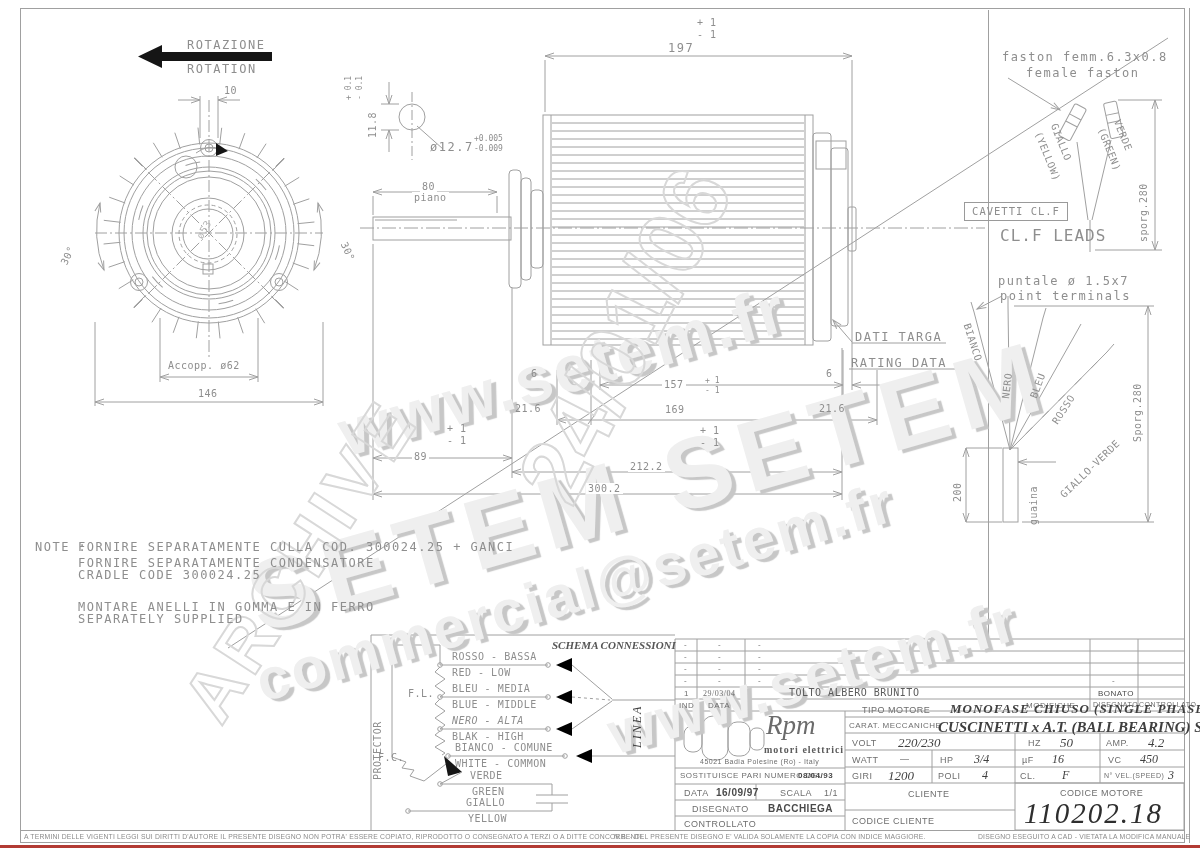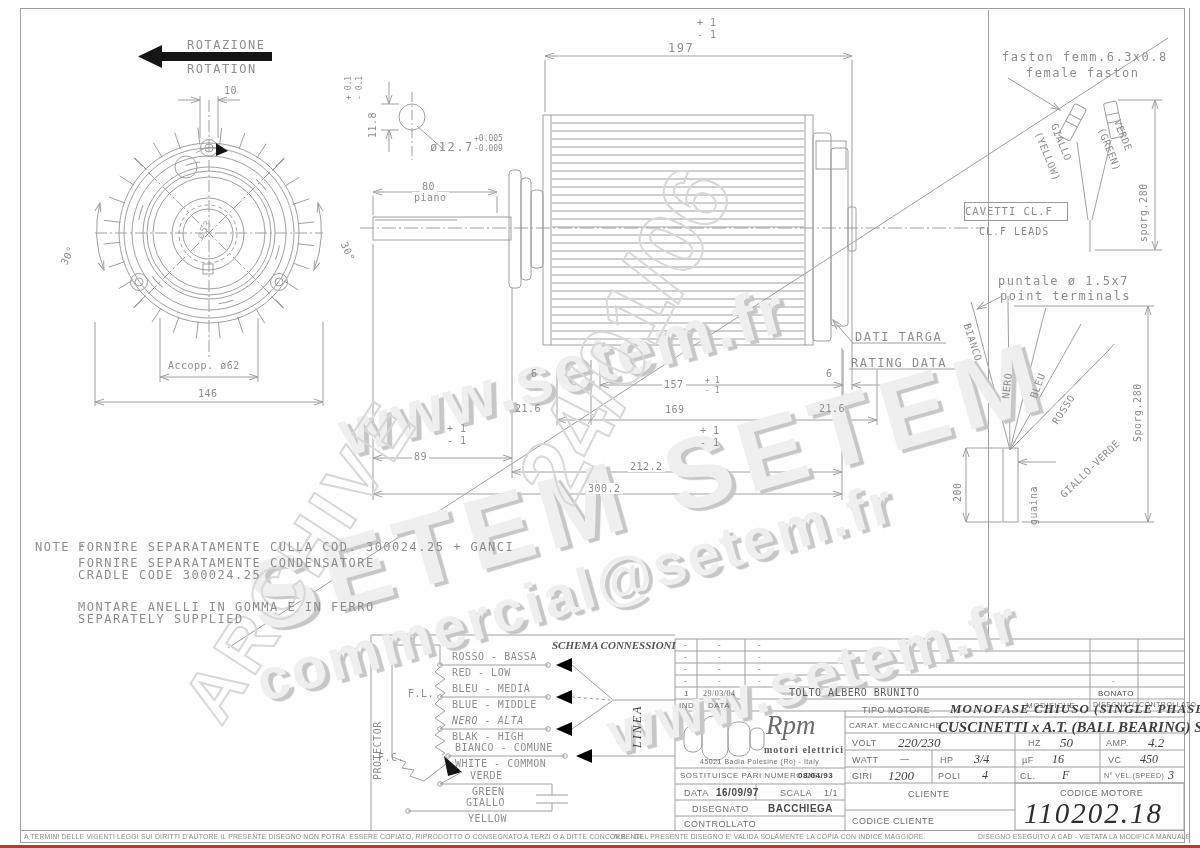--- a/index.html
+++ b/index.html
@@ -20,21 +20,21 @@
   .ser{font-family:"Liberation Serif",serif;font-style:italic;color:#3f3f3f;}
   .bold{font-weight:bold;}
   .dark{color:#4a4a4a;}
   .wm{position:absolute;z-index:2;font-family:"Liberation Sans",sans-serif;font-weight:bold;
       color:#efefef;text-shadow:4px 4px 1px #c7c7c7;transform-origin:left top;
       transform:rotate(-16deg);letter-spacing:3px;pointer-events:none;}
   .wmo{position:absolute;z-index:2;font-family:"Liberation Sans",sans-serif;font-weight:bold;
       color:rgba(255,255,255,0.01);-webkit-text-stroke:2px #d8d8d8;pointer-events:none;}
   .footer{font-size:6.8px;color:#8a8a8a;letter-spacing:0.2px;}
   .redbar{position:absolute;left:0;top:845px;width:1200px;height:3px;background:#b23b34;z-index:4;}
-  .box{border:1px solid #9a9a9a;}
+  .box{border:1px solid #9a9a9a;text-align:center;}
 </style>
 </head>
 <body>
 
 <svg id="draw" width="1200" height="848" viewBox="0 0 1200 848">
   <defs>
     <marker id="ar" markerWidth="12" markerHeight="10" refX="10" refY="4" orient="auto-start-reverse">
       <path d="M1,1 L10,4 L1,7" fill="none" stroke="#a0a0a0"></path>
     </marker>
     <pattern id="ht" width="5" height="5" patternTransform="rotate(45)" patternUnits="userSpaceOnUse">
@@ -408,21 +408,21 @@
 <div class="abs lbl cad c12" style="left:851px;top:356px;">RATING DATA</div>
 
 <div class="abs lbl cad c12" style="left:1002px;top:50px;">faston femm.6.3x0.8</div>
 <div class="abs lbl cad c12" style="left:1026px;top:66px;">female faston</div>
 <div class="abs lbl cad c10" style="left:1059px;top:122px;transform:rotate(68deg);transform-origin:left top;">GIALLO</div>
 <div class="abs lbl cad c10" style="left:1043px;top:130px;transform:rotate(68deg);transform-origin:left top;">(YELLOW)</div>
 <div class="abs lbl cad c10" style="left:1122px;top:118px;transform:rotate(68deg);transform-origin:left top;">VERDE</div>
 <div class="abs lbl cad c10" style="left:1106px;top:126px;transform:rotate(68deg);transform-origin:left top;">(GREEN)</div>
 <div class="abs lbl cad c10 r90" style="left:1138px;top:242px;">sporg.280</div>
 <div class="abs lbl cad box" style="left:964px;top:202px;width:102px;height:17px;line-height:17px;font-size:10.5px;z-index:3;">CAVETTI CL.F</div>
-<div class="abs lbl cad" style="left:979px;top:226px;font-size:10px;text-align:right;">CL.F LEADS</div>
+<div class="abs lbl cad" style="left:1000px;top:226px;font-size:16px;text-align:right;">CL.F LEADS</div>
 
 <div class="abs lbl cad c12" style="left:998px;top:274px;">puntale ø 1.5x7</div>
 <div class="abs lbl cad c12" style="left:1000px;top:289px;">point terminals</div>
 <div class="abs lbl cad c10" style="left:972px;top:322px;transform:rotate(72deg);transform-origin:left top;">BIANCO</div>
 <div class="abs lbl cad c10" style="left:1000px;top:398px;transform:rotate(-83deg);transform-origin:left top;">NERO</div>
 <div class="abs lbl cad c10" style="left:1028px;top:396px;transform:rotate(-70deg);transform-origin:left top;">BLEU</div>
 <div class="abs lbl cad c10" style="left:1050px;top:420px;transform:rotate(-57deg);transform-origin:left top;">ROSSO</div>
 <div class="abs lbl cad c10" style="left:1058px;top:492px;transform:rotate(-44deg);transform-origin:left top;">GIALLO-VERDE</div>
 <div class="abs lbl cad c10 r90" style="left:1132px;top:442px;">Sporg.280</div>
 <div class="abs lbl cad c10 r90" style="left:952px;top:502px;">200</div>

